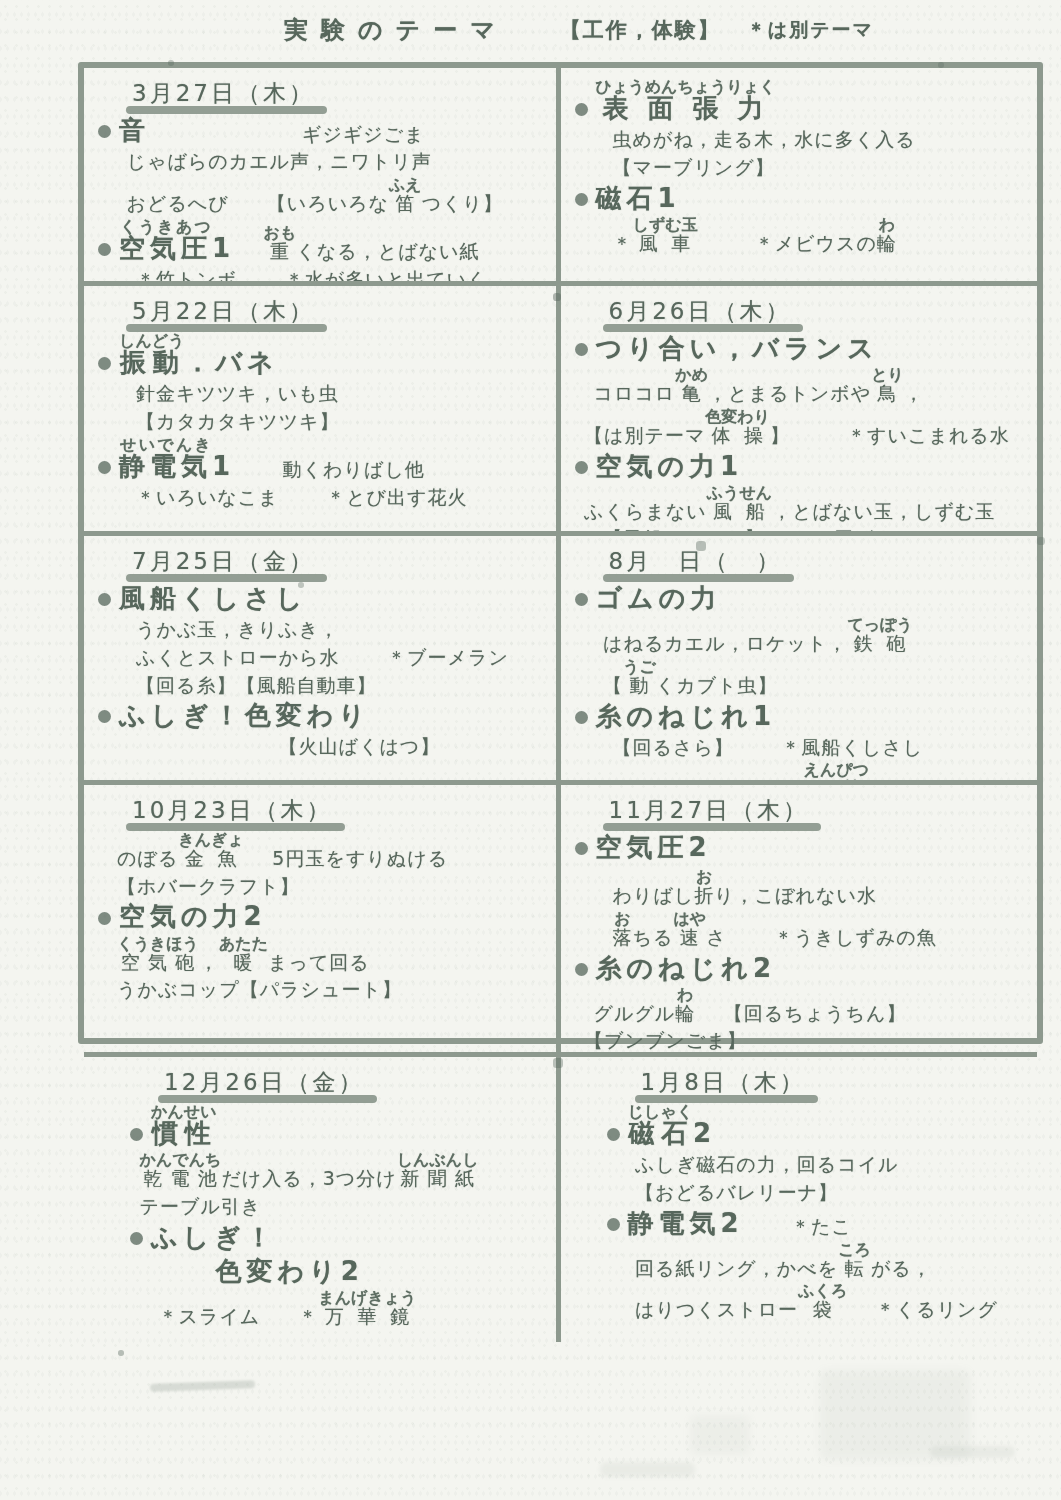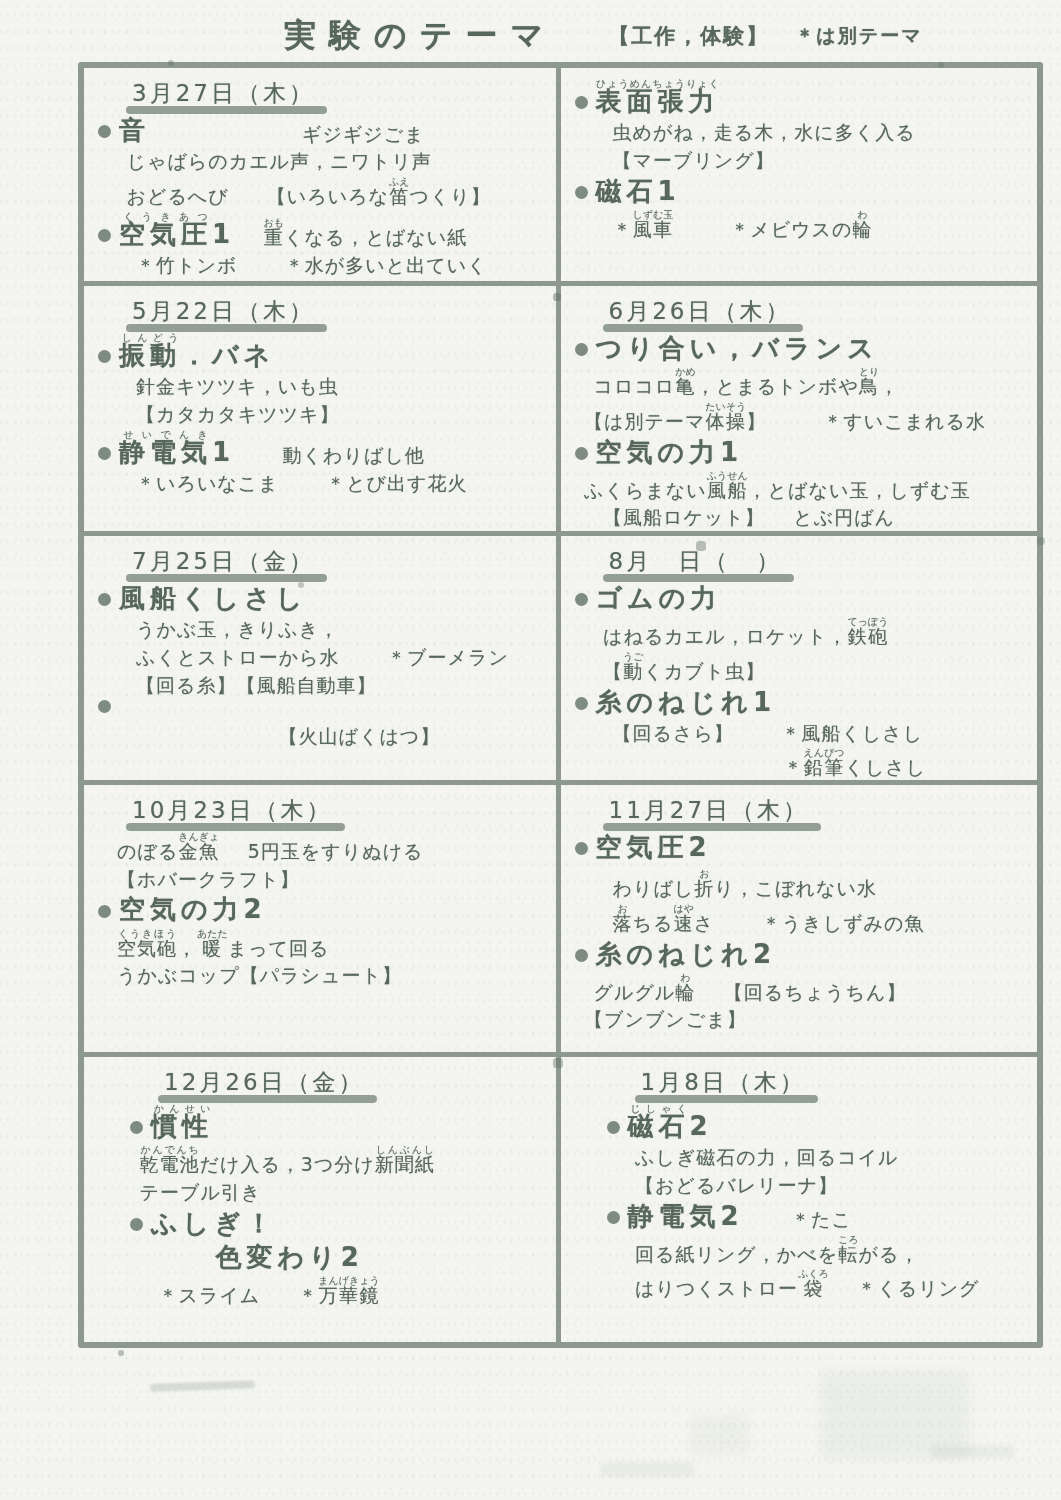--- a/index.html
+++ b/index.html
@@ -18,25 +18,25 @@
       radial-gradient(rgba(100,115,103,.045) 1px, transparent 1.3px);
     background-size:11px 13px, 7px 17px;
     background-position:0 0, 4px 6px;
     color:var(--ink);
   }
   .sheet{position:absolute;inset:0;}
   .titlerow{
     position:absolute;top:14px;left:284px;display:flex;align-items:center;
     white-space:nowrap;text-shadow:0 0 1px rgba(87,103,92,.6);
   }
-  .title{font-size:32px;font-weight:700;letter-spacing:13px;}
+  .title{font-size:24px;font-weight:700;letter-spacing:13px;}
   .tag{font-size:21px;font-weight:700;margin-left:52px;letter-spacing:2px;}
   .note{font-size:19px;font-weight:700;margin-left:26px;letter-spacing:2px;}
   .grid{
-    position:absolute;left:78px;top:62px;width:965px;height:1286px;
+    position:absolute;left:78px;top:62px;width:965px;height:982px;
     display:grid;grid-template-columns:1fr 1fr;
     grid-template-rows:218px 250px 249px 272px 285px;
     border:6px solid var(--rule);border-radius:3px;
     background:transparent;
   }
   .cell{
     border-right:5px solid var(--rule);
     border-bottom:5px solid var(--rule);
     padding:8px 8px 2px 14px;overflow:hidden;
     text-shadow:0 0 1px rgba(87,103,92,.5);
@@ -51,21 +51,21 @@
   .date::after{
     content:"";position:absolute;left:-6px;right:-12px;bottom:-5px;height:8px;
     background:var(--rule);border-radius:5px;opacity:.95;
   }
   .line{
     display:flex;align-items:flex-end;flex-wrap:wrap;
     margin:3px 0;font-size:19px;line-height:1.3;
   }
   .topic{font-size:26px;font-weight:700;letter-spacing:5px;line-height:1.2;}
   .detail{letter-spacing:1px;}
-  ruby rt{font-size:10px;letter-spacing:0;opacity:.95;font-weight:400;}
+  ruby rt{font-size:16px;letter-spacing:0;opacity:.95;font-weight:700;}
   .bullet{
     width:13px;height:13px;border-radius:50%;
     background:var(--ink);opacity:.75;flex:0 0 auto;
     margin:0 8px 8px 0;align-self:flex-end;
   }
   .specks{position:absolute;top:0;left:0;width:2px;height:2px;border-radius:50%;
     background:transparent;
     box-shadow:
       556px 296px 0 3px rgba(90,105,95,.45),
       700px 545px 0 4px rgba(90,105,95,.40),
@@ -171,21 +171,21 @@
         </div>
         <div class="line" style="padding-left: 1em;">
           <span class="detail">コロコロ</span>
           <ruby class="detail">亀<rt>かめ</rt></ruby>
           <span class="detail">，とまるトンボや</span>
           <ruby class="detail">鳥<rt>とり</rt></ruby>
           <span class="detail">，</span>
         </div>
         <div class="line" style="padding-left: 0.5em;">
           <span class="detail">【は別テーマ</span>
-          <ruby class="detail">体操<rt>たいそう</rt></ruby>
+          <ruby class="detail">体操<rt>色変わり</rt></ruby>
           <span class="detail">】</span>
           <span class="detail" style="margin-left: 3em;">＊すいこまれる水</span>
         </div>
         <div class="line">
           <span class="bullet"></span>
           <span class="topic">空気の力1</span>
         </div>
         <div class="line" style="padding-left: 0.5em;">
           <span class="detail">ふくらまない</span>
           <ruby class="detail">風船<rt>ふうせん</rt></ruby>
@@ -207,20 +207,21 @@
         </div>
         <div class="line" style="padding-left: 2em;">
           <span class="detail">ふくとストローから水</span>
           <span class="detail" style="margin-left: 2.5em;">＊ブーメラン</span>
         </div>
         <div class="line" style="padding-left: 2em;">
           <span class="detail">【回る糸】【風船自動車】</span>
         </div>
         <div class="line">
           <span class="bullet"></span>
+          <span class="topic">ふしぎ！色変わり</span>
         </div>
         <div class="line" style="padding-left: 9.5em;">
           <span class="detail">【火山ばくはつ】</span>
         </div>
       </div>
       <div class="cell">
         <div class="daterow"><span class="date">8月　日（　）</span></div>
         <div class="line">
           <span class="bullet"></span>
           <span class="topic">ゴムの力</span>

